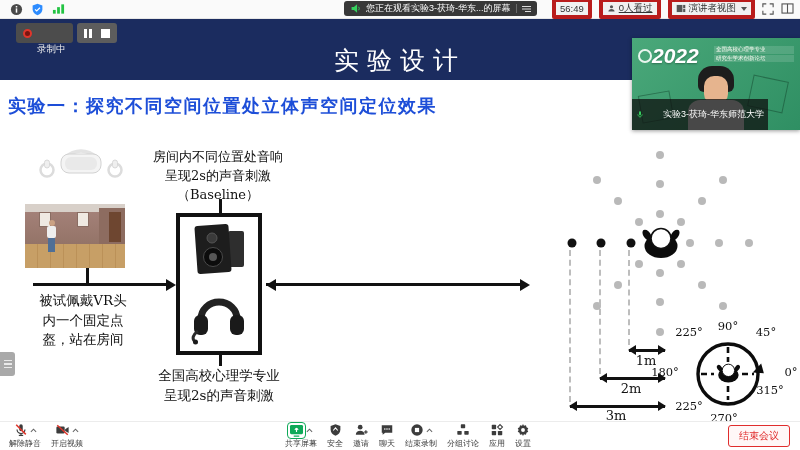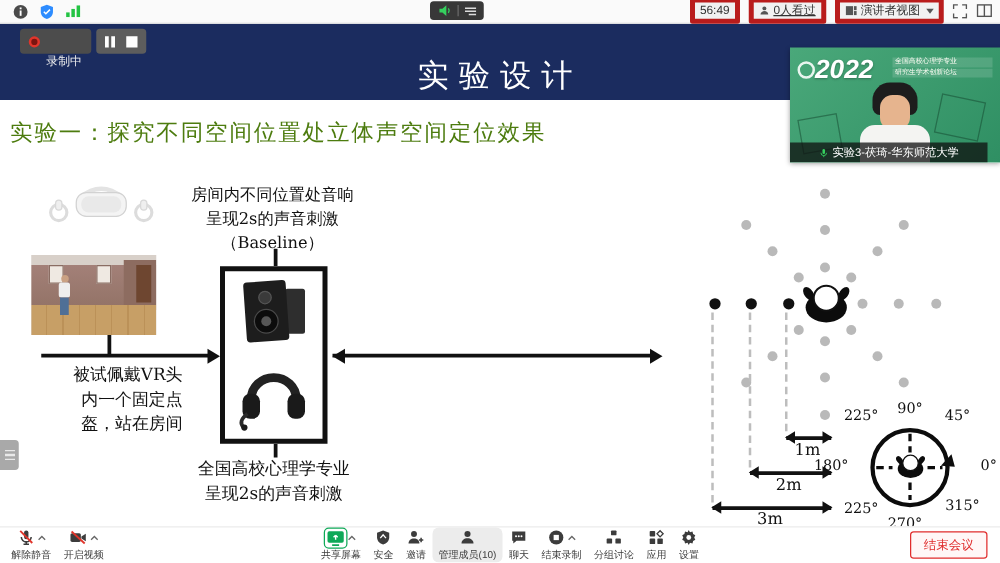--- a/index.html
+++ b/index.html
@@ -25,25 +25,25 @@
   .rec-wrap{position:absolute;top:23px;left:16px;display:flex;gap:4px;z-index:45;}
   .rec-pill,.rec-ctl{background:#4c4c4c;border-radius:3px;height:20px;display:flex;align-items:center;
                      padding:0 7px;gap:5px;}
   .rec-dot{width:9px;height:9px;border-radius:50%;border:2px solid #e0352b;background:#7a1410;box-sizing:border-box;}
   .rec-label{color:#eee;font-size:9.5px;margin-top:32px;}
   .rec-ctl{background:#5d5d5d;gap:9px;}
   .pause-ic{display:flex;gap:2px;}
   .pause-ic i{display:block;width:3px;height:9px;background:#fff;}
   .stop-ic{width:9px;height:9px;background:#fff;}
   .subtitle{position:absolute;top:94px;left:8px;width:560px;font-family:"DejaVu Serif",serif;
-            font-size:18px;letter-spacing:1.5px;color:#4d7c0f;font-weight:400;}
+            font-size:18px;letter-spacing:1.5px;color:#1d4ed8;font-weight:700;}
   .note{position:absolute;font-family:"DejaVu Serif",serif;color:#111;text-align:center;font-weight:500;}
   .note span{display:block;}
   .n-baseline{left:138px;top:147px;width:160px;font-size:13px;line-height:19px;}
-  .n-subject{left:20px;top:291px;width:126px;font-size:13.5px;line-height:19.5px;text-align:right;}
+  .n-subject{left:20px;top:291px;width:126px;font-size:13.5px;line-height:19.5px;}
   .n-headphone{left:144px;top:366px;width:150px;font-size:13.5px;line-height:19.5px;}
   .flow-box{position:absolute;left:176px;top:213px;width:78px;height:134px;border:4px solid #111;background:#fff;}
   .vline{position:absolute;width:3px;background:#111;}
   .hline{position:absolute;height:3px;background:#111;}
   .tri-r{position:absolute;width:0;height:0;border-top:6px solid transparent;border-bottom:6px solid transparent;border-left:10px solid #111;}
   .tri-l{position:absolute;width:0;height:0;border-top:6px solid transparent;border-bottom:6px solid transparent;border-right:10px solid #111;}
   
   .room{position:absolute;left:25px;top:204px;width:100px;height:64px;overflow:hidden;background:#d8d0c9;}
   .room .wall{position:absolute;left:0;top:8px;width:100px;height:32px;background:linear-gradient(#a38078,#947468);}
   .room .frame{position:absolute;top:8px;width:10px;height:13px;background:#efe9e2;border:1px solid #8a6d63;}
@@ -74,22 +74,22 @@
   .vframe{position:relative;height:92px;background:linear-gradient(135deg,#4aa87a,#2f8f63);overflow:hidden;}
   .vcube{position:absolute;border:1px solid rgba(20,70,45,.5);}
   .v2022{position:absolute;left:20px;top:6px;color:#fff;font-size:21px;font-weight:bold;font-style:italic;
          text-shadow:0 1px 2px rgba(0,0,0,.3);}
   .vlogo{position:absolute;left:6px;top:11px;width:10px;height:10px;border:2px solid #e8f5ee;border-radius:50%;}
   .vbanner{position:absolute;left:82px;top:8px;width:80px;color:#fdfdf4;font-size:5.5px;line-height:7.5px;}
   .vbanner span{display:block;background:rgba(255,255,255,.14);padding:0 2px;margin-bottom:1px;}
   .v-person-hair{position:absolute;left:66px;top:28px;width:36px;height:26px;background:#1d1d1d;border-radius:14px 14px 6px 6px;}
   .v-person-face{position:absolute;left:72px;top:38px;width:24px;height:28px;background:#e6b48e;border-radius:10px;}
   .v-person-shirt{position:absolute;left:56px;top:62px;width:56px;height:30px;background:#f4f4f2;border-radius:12px 12px 0 0;}
-  .nameplate{position:absolute;left:0;bottom:0;height:16px;background:rgba(15,15,15,.75);display:flex;
-             align-items:center;gap:3px;padding:0 23px;color:#fff;font-size:9px;white-space:nowrap;}
+  .nameplate{position:absolute;left:0;bottom:0;height:31px;background:rgba(15,15,15,.75);display:flex;
+             align-items:center;gap:19px;padding:0 4px;color:#fff;font-size:9px;white-space:nowrap;}
   
   .side-handle{position:absolute;left:0;top:352px;width:15px;height:24px;background:#a9a9a9;
                border-radius:0 3px 3px 0;display:flex;flex-direction:column;justify-content:center;gap:2px;
                align-items:center;z-index:30;}
   .side-handle i{display:block;width:8px;height:1.5px;background:#e9e9e9;}
   
   .toolbar{position:absolute;left:0;bottom:0;width:800px;height:28px;background:#fff;border-top:1px solid #ececec;
            display:flex;align-items:center;z-index:60;}
   .tb-group{display:flex;align-items:center;}
   .tb-item{display:flex;flex-direction:column;align-items:center;padding:1px 5px;cursor:pointer;position:relative;}
@@ -128,20 +128,21 @@
         </svg>
     </span>
   </div>
   <div class="watch-pill">
     <span>
       <svg width="11" height="11" viewBox="0 0 14 14">
           <path d="M2 5h3l4-3.5v11L5 9H2z" fill="#35d05e"></path>
           <path d="M11 4.8a3.6 3.6 0 0 1 0 4.4" stroke="#35d05e" stroke-width="1.2" fill="none"></path>
         </svg>
     </span>
+    <span>您正在观看实验3-茯琦-华东...的屏幕</span>
     <span class="sep"></span>
     <span>
       <svg width="9" height="8" viewBox="0 0 9 8">
           <path d="M0 1.5h9M0 4h9M3 6.5h6" stroke="#ddd" stroke-width="1.2"></path>
         </svg>
     </span>
   </div>
   <div class="osbar-right">
     <span class="chip">56:49</span>
     <span class="chip">
@@ -318,21 +319,21 @@
     </g>
   </svg>
   <div id="compass-labels" style="position:absolute;left:0;top:0;width:130px;height:112px;">
       <span class="angle-label" style="left: 127px; top: 54px;">0°</span>
       <span class="angle-label" style="left: 102px; top: 14px;">45°</span>
       <span class="angle-label" style="left: 64px; top: 8px;">90°</span>
       <span class="angle-label" style="left: 25px; top: 14px;">225°</span>
       <span class="angle-label" style="left: 1px; top: 54px;">180°</span>
       <span class="angle-label" style="left: 25px; top: 88px;">225°</span>
       <span class="angle-label" style="left: 60px; top: 100px;">270°</span>
-      <span class="angle-label" style="left: 106px; top: 86px;">315°</span>
+      <span class="angle-label" style="left: 106px; top: 72px;">315°</span>
     </div>
 </div>
 
 <div class="video-wrap">
   <div class="vframe">
     <div class="vcube" style="left:118px;top:40px;width:34px;height:30px;transform:rotate(12deg);"></div>
     <div class="vcube" style="left:8px;top:55px;width:30px;height:26px;transform:rotate(-10deg);"></div>
     <span class="vlogo"></span>
     <span class="v2022">2022</span>
     <span class="vbanner">
@@ -418,29 +419,20 @@
       <div class="irow">
         <svg width="15" height="14" viewBox="0 0 16 16">
           <circle cx="6.5" cy="4.8" r="2.7" fill="#3c3c3c"></circle>
           <path d="M1.5 13.5c0-3 2.2-4.7 5-4.7s5 1.7 5 4.7z" fill="#3c3c3c"></path>
           <line x1="13" y1="8.3" x2="13" y2="12.3" stroke="#3c3c3c" stroke-width="1.4"></line>
           <line x1="11" y1="10.3" x2="15" y2="10.3" stroke="#3c3c3c" stroke-width="1.4"></line>
         </svg>
       </div>
       <span class="tb-label">邀请</span>
     </div>
-    <div class="tb-item tb-sel">
-      <div class="irow">
-        <svg width="14" height="14" viewBox="0 0 16 16">
-          <circle cx="8" cy="4.8" r="2.8" fill="#3c3c3c"></circle>
-          <path d="M2.5 13.5c0-3 2.5-4.8 5.5-4.8s5.5 1.8 5.5 4.8z" fill="#3c3c3c"></path>
-        </svg>
-      </div>
-      <span class="tb-label">管理成员(10)</span>
-    </div>
     <div class="tb-item">
       <div class="irow">
         <svg width="14" height="14" viewBox="0 0 16 16">
           <path d="M2 2.5h12V11H6l-3 2.5V11H2z" fill="#3c3c3c"></path>
           <circle cx="5.5" cy="6.8" r=".9" fill="#fff"></circle>
             <circle cx="8" cy="6.8" r=".9" fill="#fff"></circle>
             <circle cx="10.5" cy="6.8" r=".9" fill="#fff"></circle>
         </svg>
       </div>
       <span class="tb-label">聊天</span>

